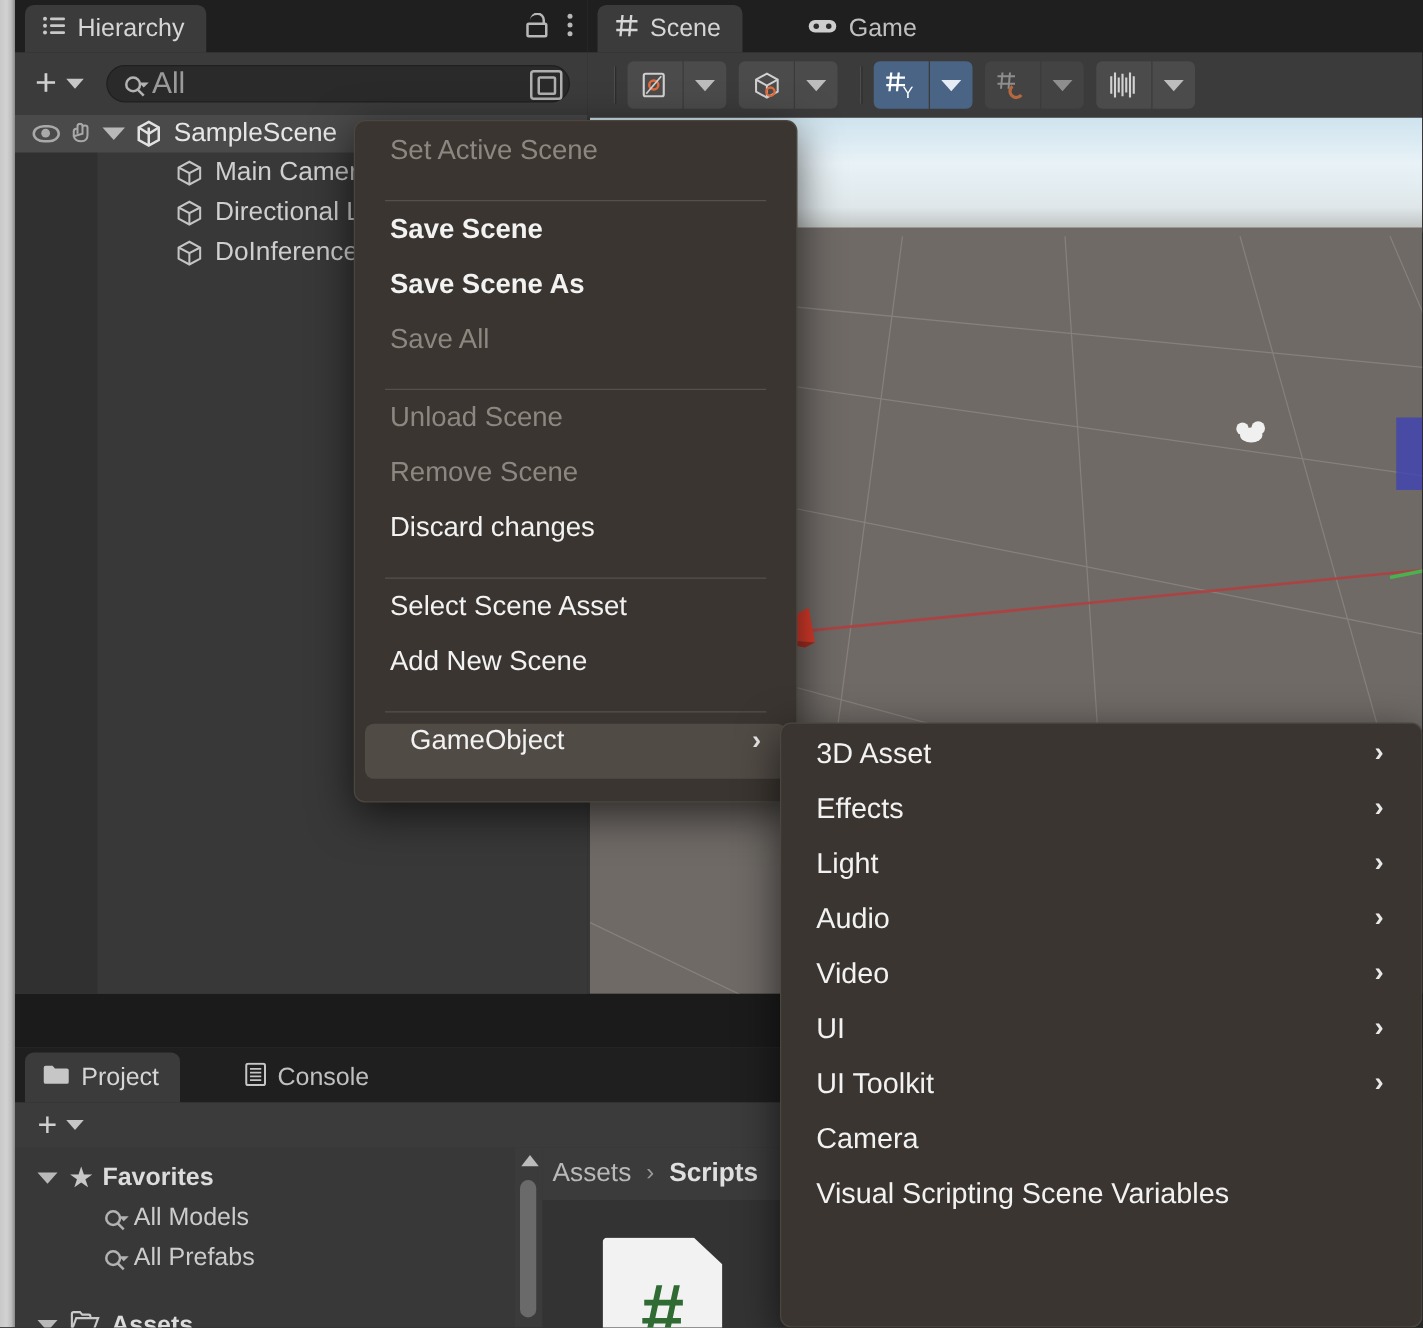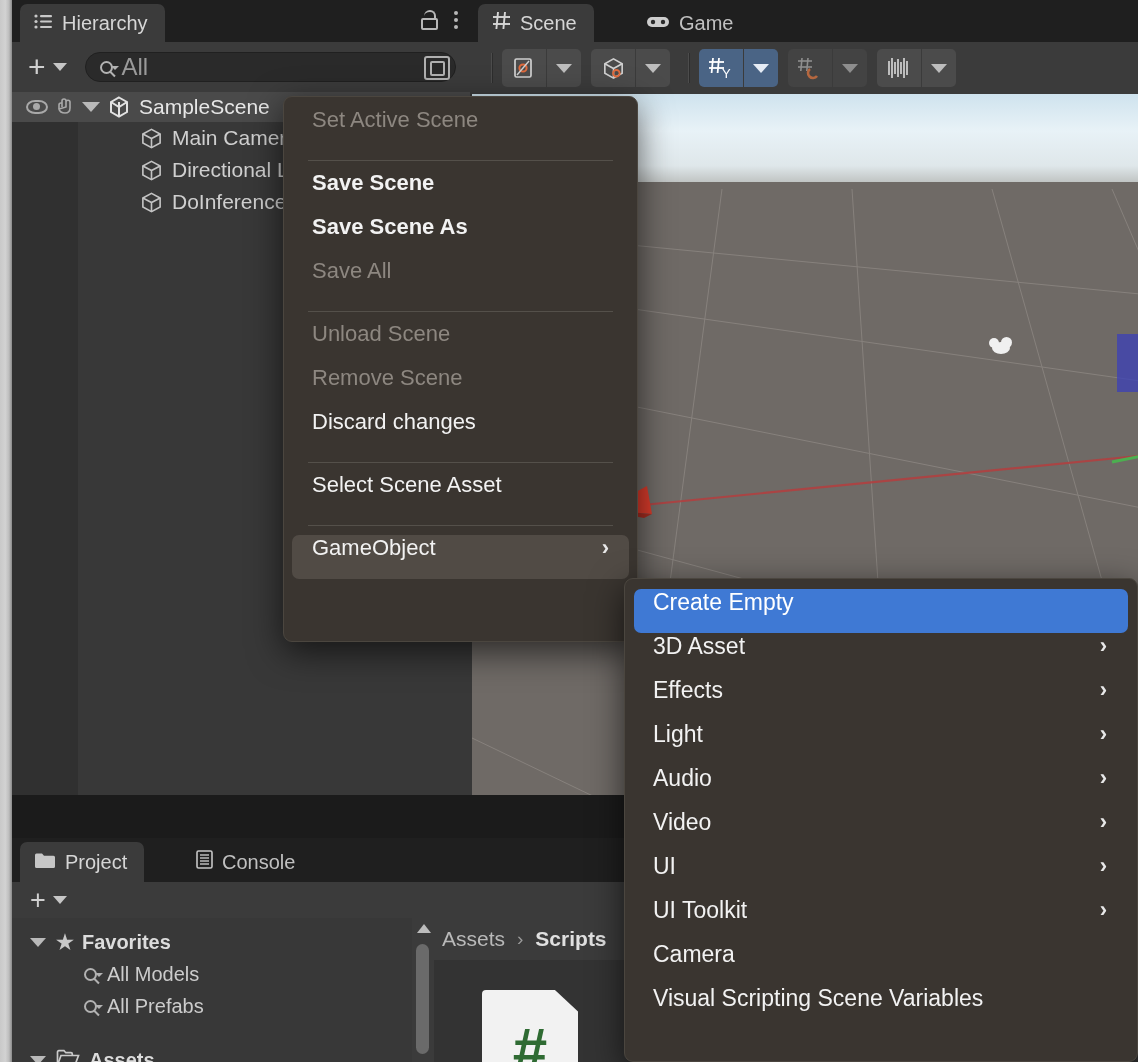--- a/index.html
+++ b/index.html
@@ -122,21 +122,21 @@
   
   #ctxmenu {
     position:absolute; left:283px; top:96px; width:355px; height:546px;
     background:#3a3530; border-radius:9px; border:1px solid #4b463f;
     box-shadow:0 10px 34px rgba(0,0,0,.62);
     padding:10px 0; z-index:50;
   }
   .mi { height:44px; display:flex; align-items:flex-start; padding:0 20px 0 28px; color:#f2f2f2; font-size:22px; position:relative; }
   .mi.dim { color:#8d8780; }
   .mi.bold { font-weight:bold; }
-  .mi.hover { background:#514b45; border-radius:7px; margin:0 8px; padding-left:20px; }
+  .mi.hover { background:#514b45; border-radius:7px; margin:0 8px; padding-left:36px; }
   .mi .sub-arrow { margin-left:auto; color:#e8e8e8; font-size:22px; font-weight:bold; }
   .mdiv { height:1px; background:#54504a; margin:9px 24px; }
 
   #submenu {
     position:absolute; left:624px; top:578px; width:514px; height:484px;
     background:#3a3530; border-radius:9px; border:1px solid #4b463f;
     box-shadow:0 10px 34px rgba(0,0,0,.62);
     padding:10px 0; z-index:60;
   }
   #submenu .mi { height:44px; font-size:23px; padding-left:28px; }
@@ -485,31 +485,31 @@
     <div class="mi dim">
       <span>Remove Scene</span>
     </div>
     <div class="mi">
       <span>Discard changes</span>
     </div>
     <div class="mdiv"></div>
     <div class="mi">
       <span>Select Scene Asset</span>
     </div>
+    <div class="mi">
+      <span>Add New Scene</span>
+    </div>
     <div class="mdiv"></div>
     <div class="mi hover">
       <span>GameObject</span>
       <span class="sub-arrow">›</span>
     </div>
   </div>
 
   <div id="submenu">
-    <div class="mi sel">
-      <span>Create Empty</span>
-    </div>
     <div class="mi">
       <span>3D Asset</span>
       <span class="sub-arrow">›</span>
     </div>
     <div class="mi">
       <span>Effects</span>
       <span class="sub-arrow">›</span>
     </div>
     <div class="mi">
       <span>Light</span>

